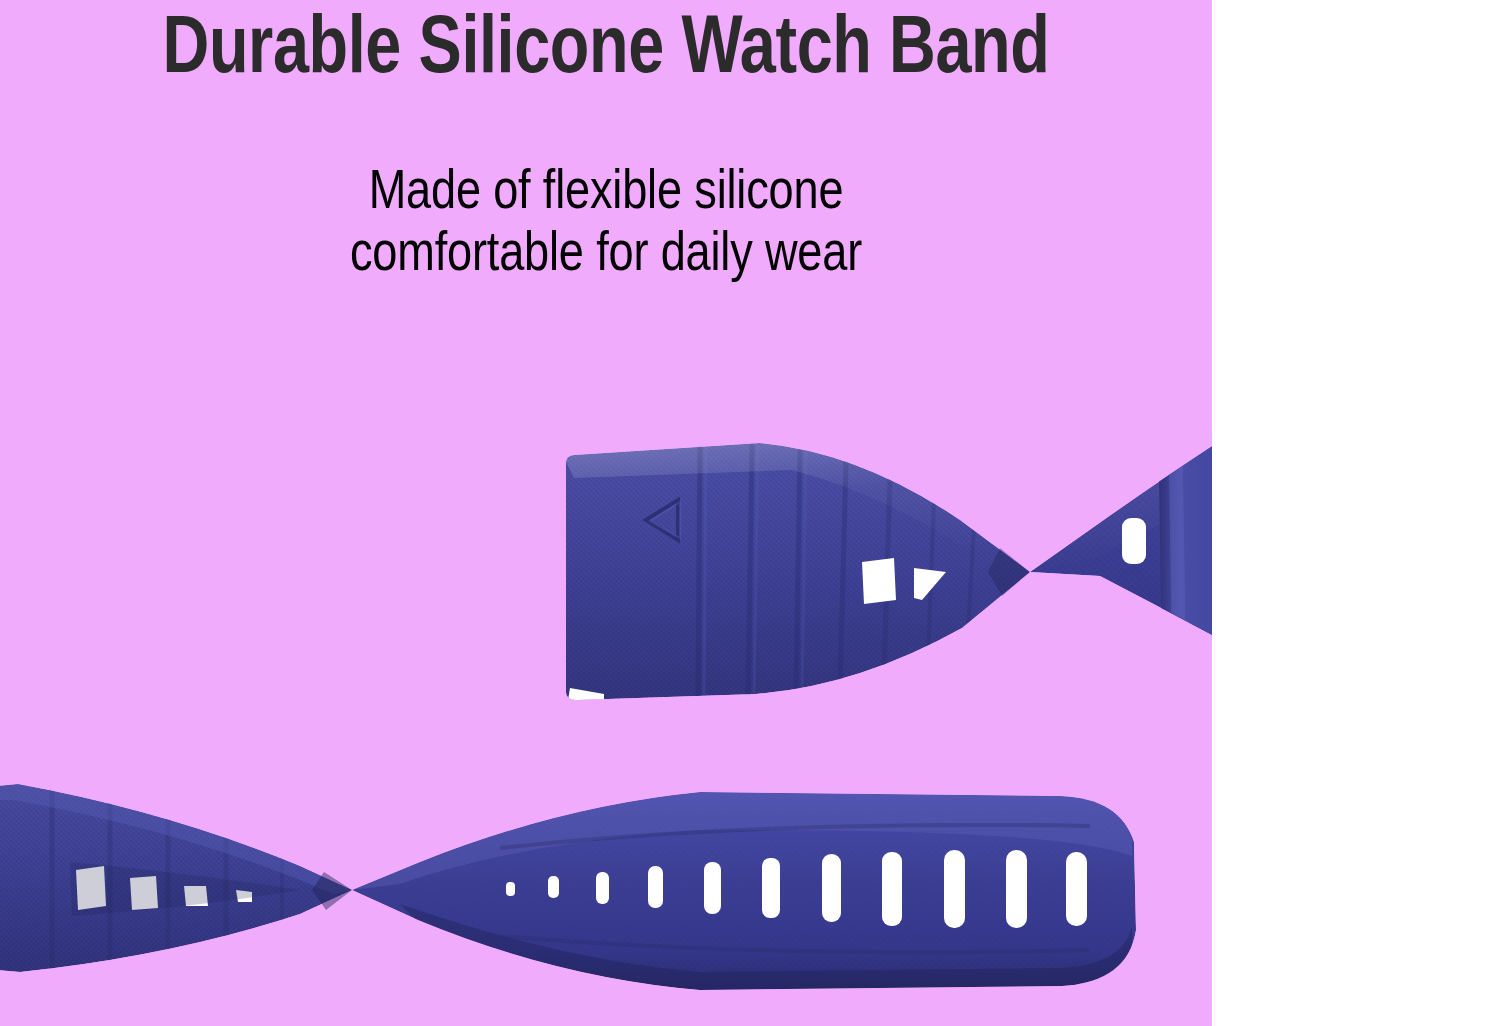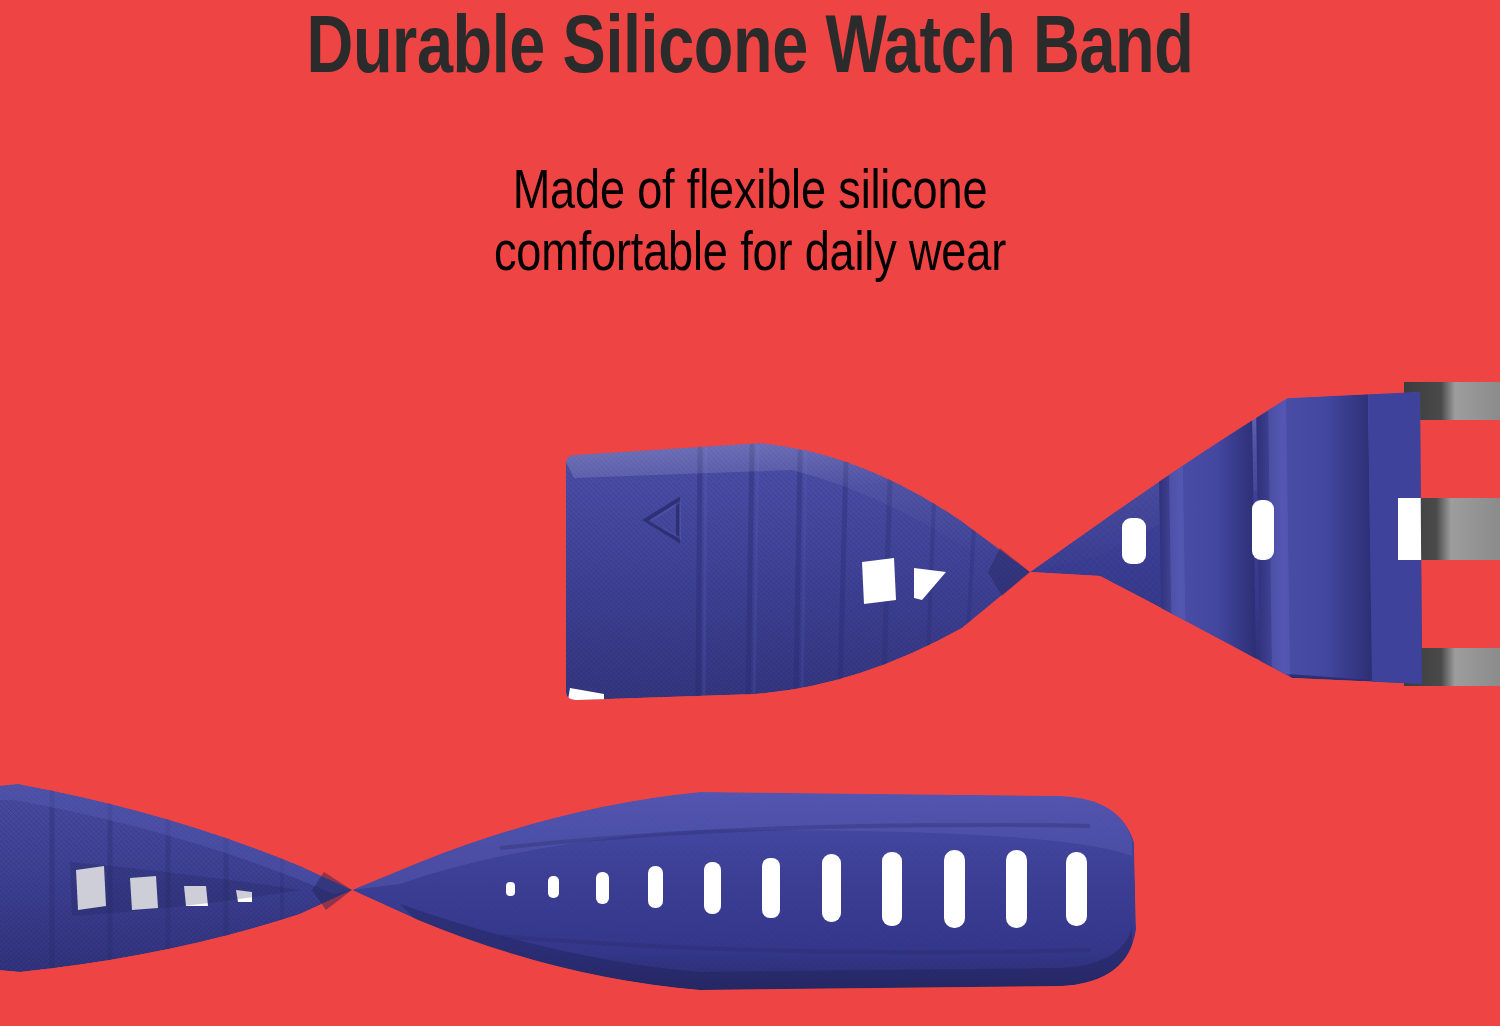--- a/index.html
+++ b/index.html
@@ -4,23 +4,23 @@
 <title>Durable Silicone Watch Band</title>
 <style>
   * { box-sizing: border-box; }
   html, body {
     margin: 0; padding: 0;
     background: #ffffff;
     font-family: "Liberation Sans", sans-serif;
   }
   .page {
     position: relative;
-    width: 1500px;
+    width: 1212px;
     height: 1026px;
-    background: #ef4444;
+    background: #f0abfc;
     overflow: hidden;
   }
 
   
   .headline {
     position: absolute;
     left: 0; right: 0;
     top: 4px;
     text-align: center;
     font-family: "Liberation Sans", sans-serif;

